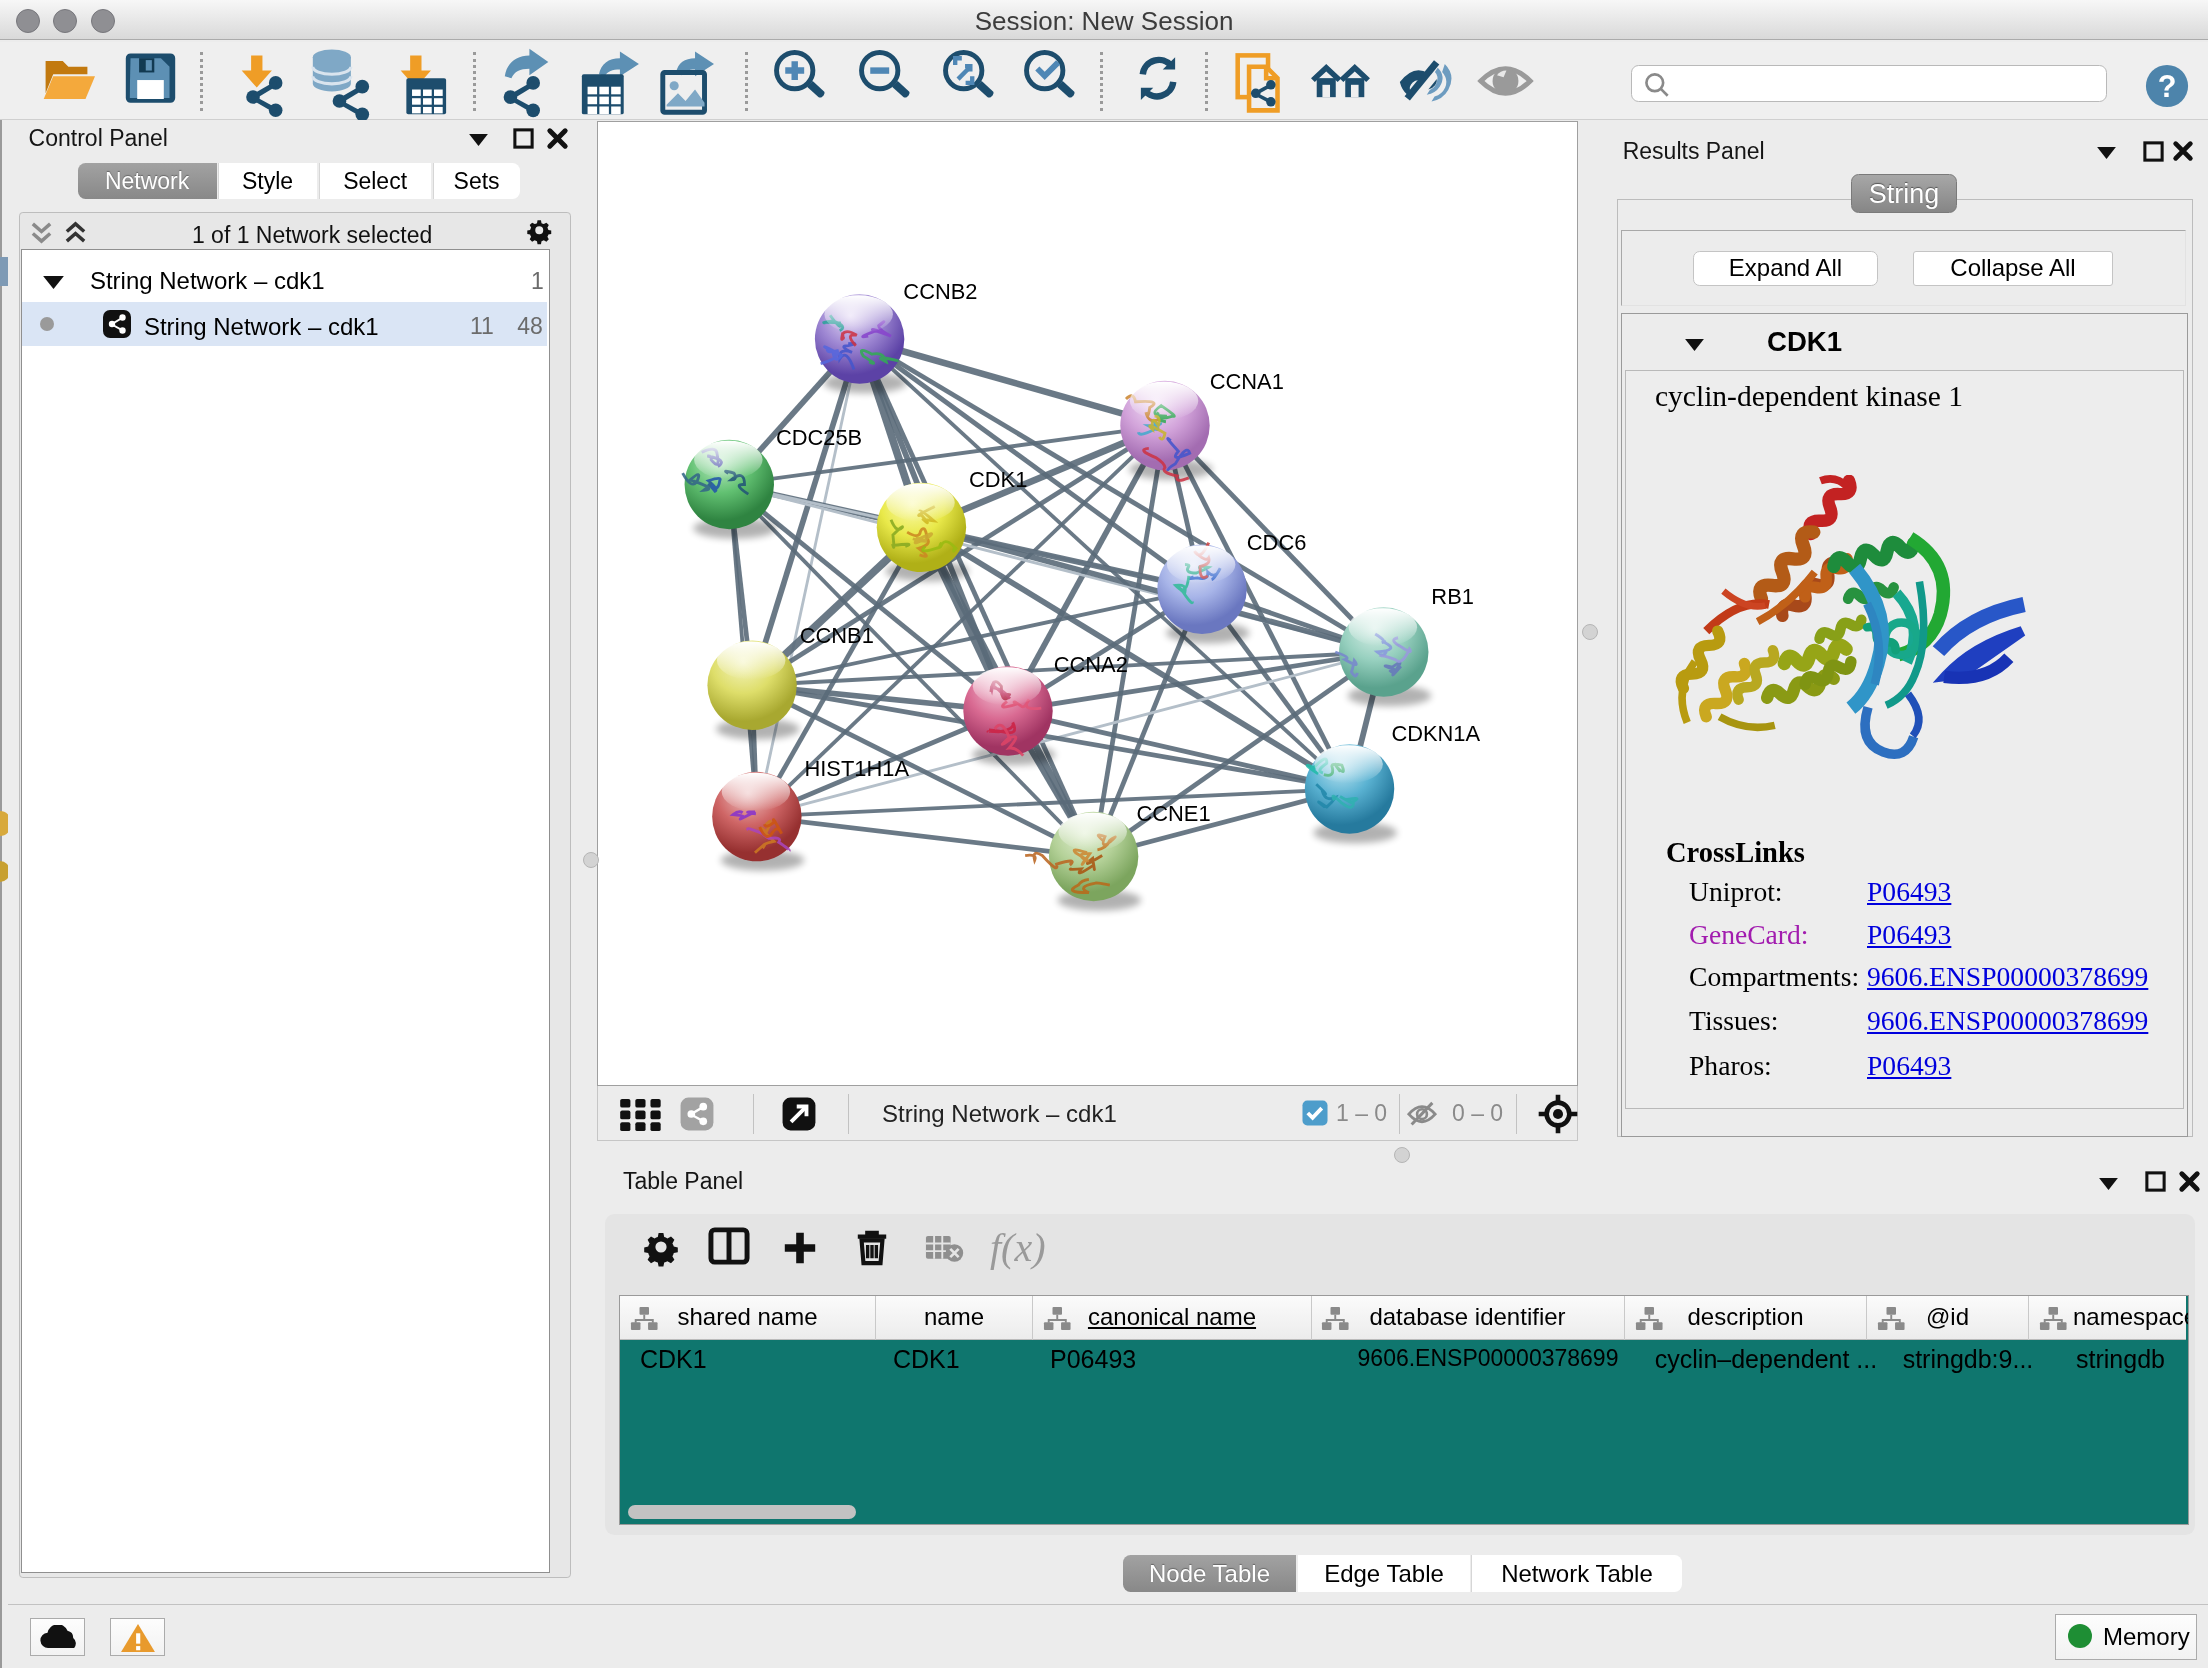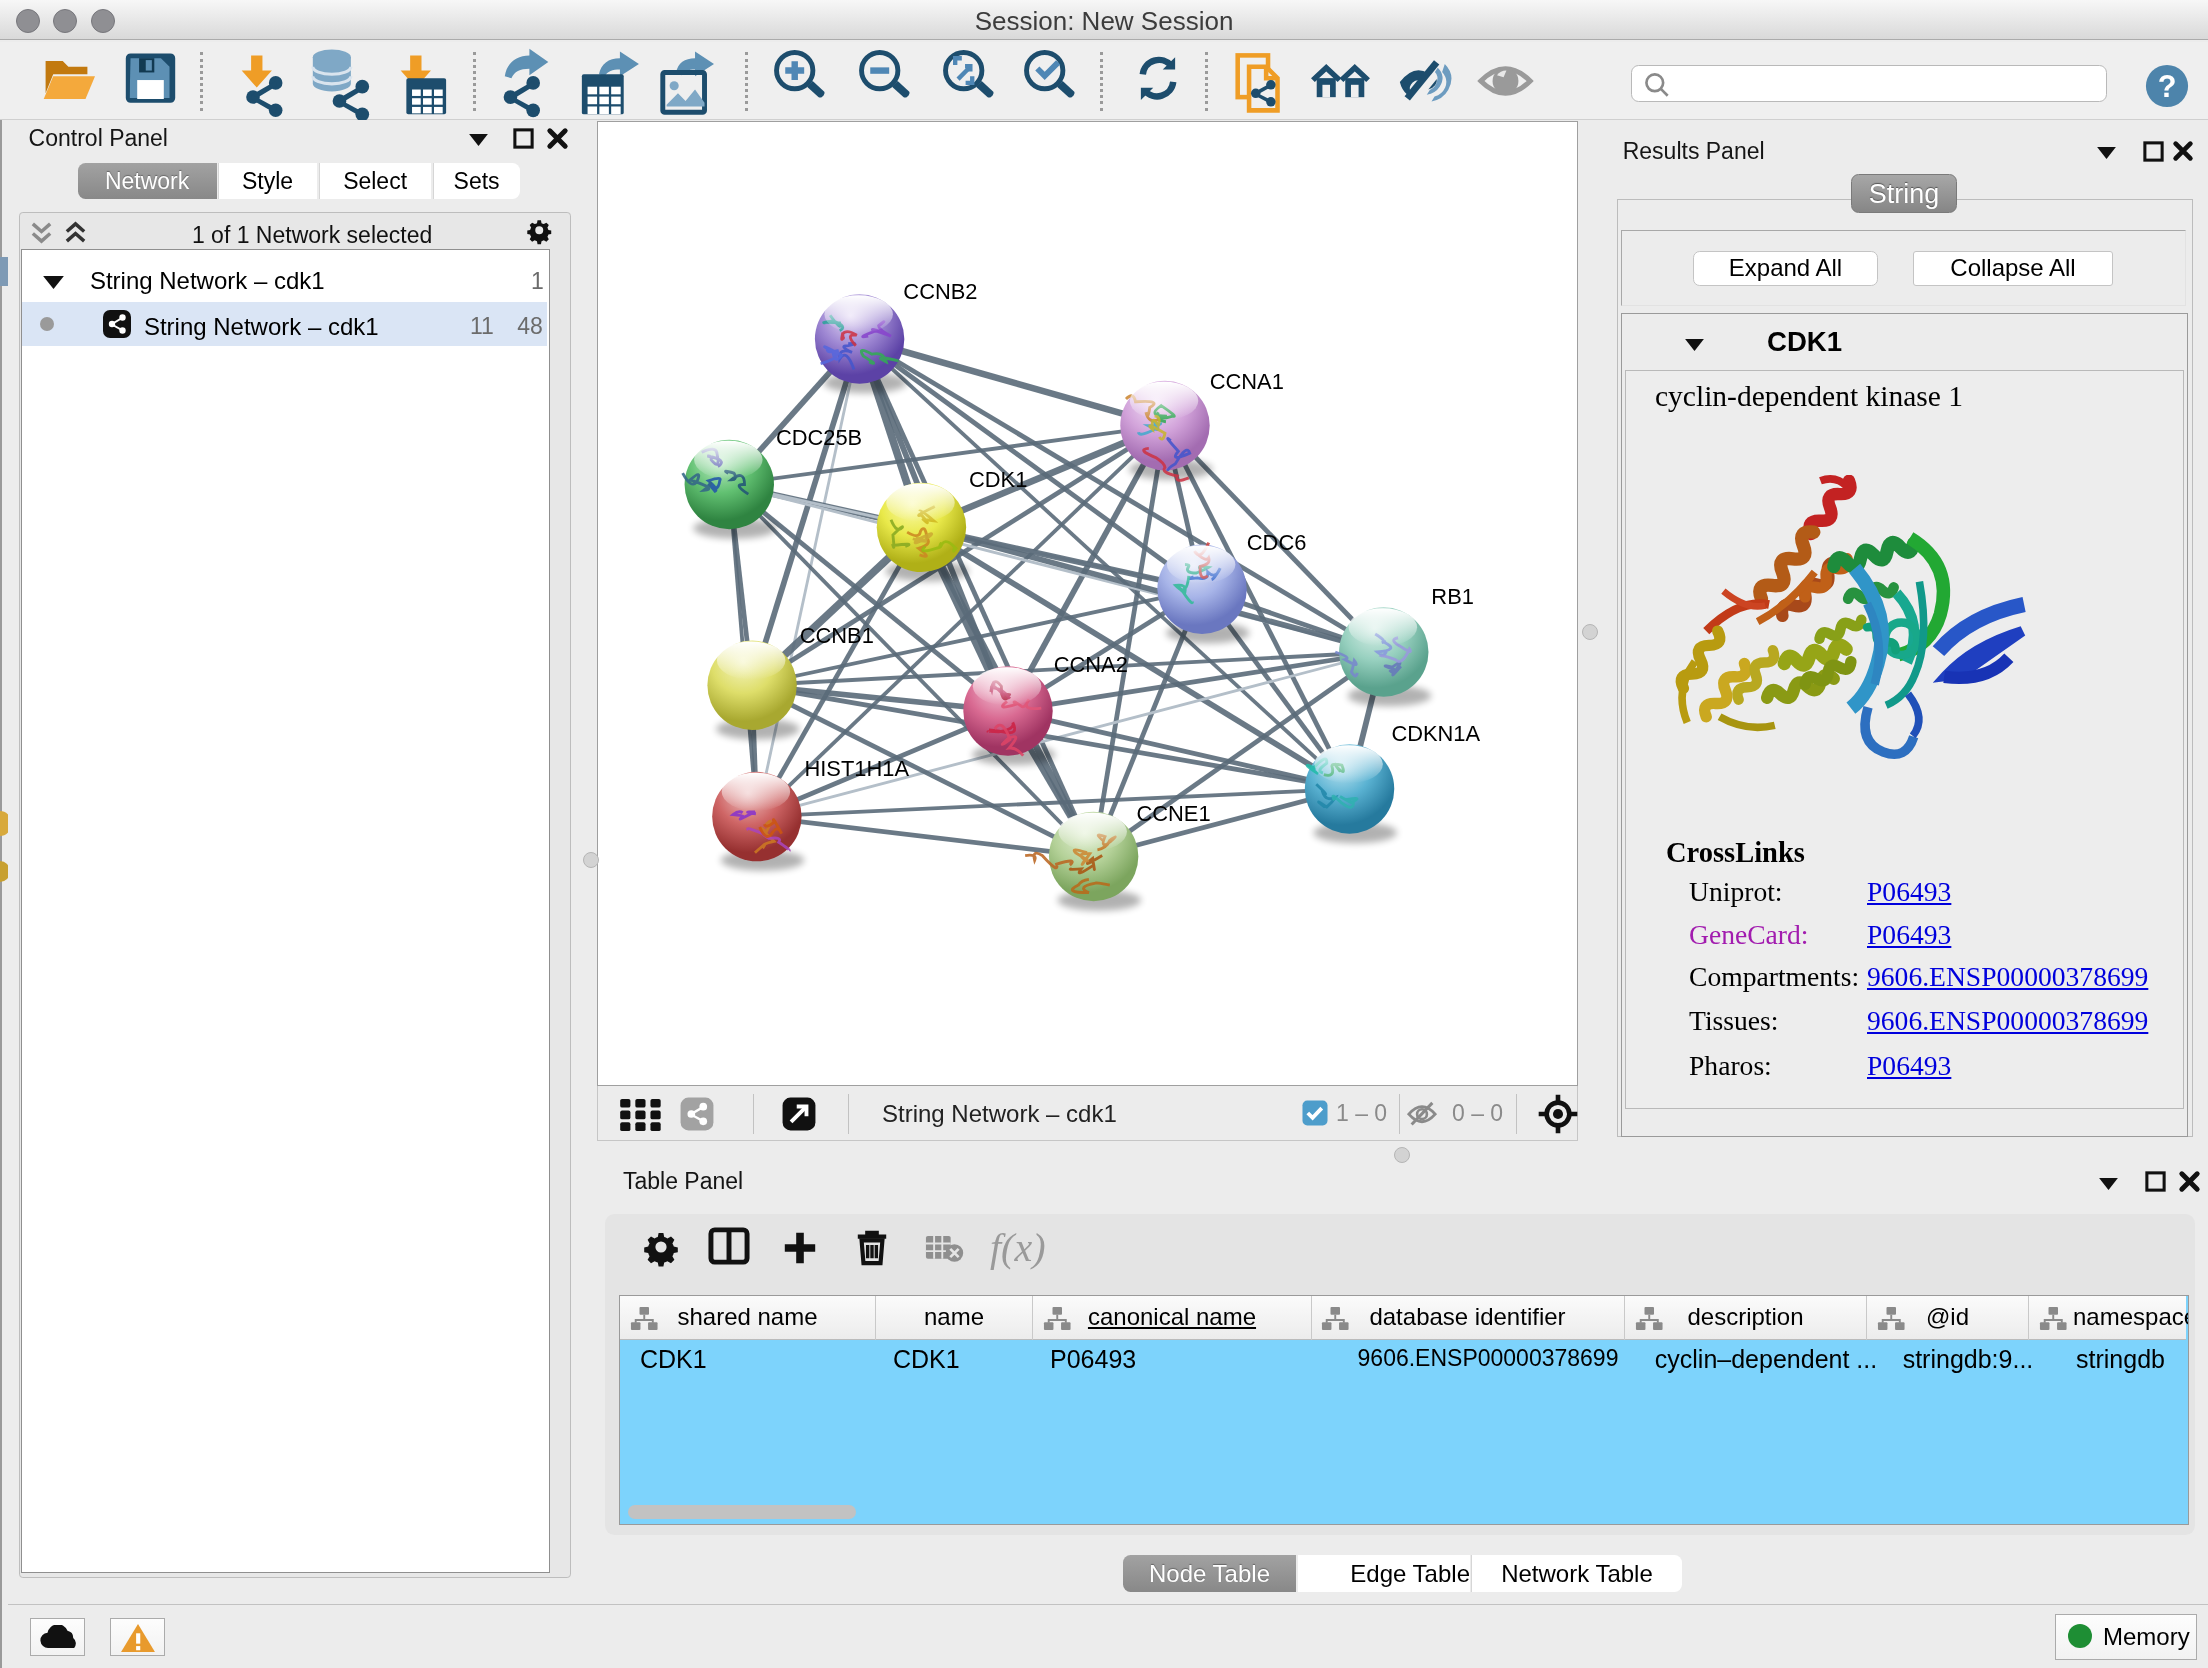--- a/index.html
+++ b/index.html
@@ -689,21 +689,21 @@
         <g fill="#8f8f8f">
           <rect x="1" y="1" width="13" height="12" rx="1"></rect>
           <g stroke="#e4e4e4" stroke-width="1">
             <path d="M1 5 h13 M1 9 h13 M5.3 1 v12 M9.6 1 v12"></path>
           </g>
           <circle cx="16" cy="10" r="4.6"></circle>
           <path d="M13.8 7.8 l4.4 4.4 M18.2 7.8 l-4.4 4.4" stroke="#e4e4e4" stroke-width="1.4"></path>
         </g>
       </svg>
     <div style="position:absolute;left:391px;top:68px;font-size:40px;font-style:italic;color:#9a9a9a;font-family:'Liberation Serif',serif;">f(x)</div>
-    <div style="position:absolute;left:20px;top:139px;width:1570px;height:230px;background:#7dd3fc;border:1.9px solid #9a9a9a;overflow:hidden;">
+    <div style="position:absolute;left:20px;top:139px;width:1570px;height:230px;background:#0f766e;border:1.9px solid #9a9a9a;overflow:hidden;">
       <div style="position:absolute;left:0;top:0;width:1566px;height:44px;background:linear-gradient(#fbfbfb,#ececec);border-bottom:1.9px solid #bbb;"></div>
       <div class="th" style="left:0px;width:256px;"><svg class="thsvg" width="28.5" height="25" viewBox="0 0 15 13">
             <g fill="#8a8a8a">
               <rect x="5" y="0.5" width="5" height="4" rx="0.5"></rect>
               <rect x="0.5" y="8.5" width="5" height="4" rx="0.5"></rect>
               <rect x="9.5" y="8.5" width="5" height="4" rx="0.5"></rect>
               <path d="M7 4.5 h1 v3 h-1 z M2.5 6.8 h10 v1 h-10 z M2.5 6.8 h1 v2 h-1 z M11.5 6.8 h1 v2 h-1 z"></path>
             </g>
           </svg><span>shared name</span></div>
       <div class="th" style="left:256px;width:157px;"><span>name</span></div>
@@ -750,21 +750,21 @@
       <div style="position:absolute;left:20px;top:49px;font-size:25px;color:#000;">CDK1</div>
       <div style="position:absolute;left:273px;top:49px;font-size:25px;color:#000;">CDK1</div>
       <div style="position:absolute;left:430px;top:49px;font-size:25px;color:#000;">P06493</div>
       <div style="position:absolute;left:711px;top:49px;width:314px;text-align:center;font-size:23px;color:#000;">9606.ENSP00000378699</div>
       <div style="position:absolute;left:1025px;top:49px;width:242px;text-align:center;font-size:25px;color:#000;white-space:nowrap;overflow:hidden;">cyclin–dependent ...</div>
       <div style="position:absolute;left:1267px;top:49px;width:162px;text-align:center;font-size:25px;color:#000;white-space:nowrap;overflow:hidden;">stringdb:9...</div>
       <div style="position:absolute;left:1429px;top:49px;width:143px;text-align:center;font-size:25px;color:#000;white-space:nowrap;">stringdb</div>
       <div style="position:absolute;left:7.6px;top:209px;width:228px;height:14.3px;background:#c2c2c2;border-radius:7.6px;"></div>
     </div>
     <div style="position:absolute;left:524px;top:399px;width:173px;height:37px;background:linear-gradient(#a2a2a2,#888888);border-radius:7.6px 0 0 7.6px;color:#fff;font-size:24px;text-align:center;line-height:37px;text-shadow:0 -1px 1px #666;">Node Table</div>
-    <div style="position:absolute;left:699px;top:399px;width:172px;height:37px;background:#fff;color:#000;font-size:24px;text-align:right;line-height:37px;">Edge Table</div>
+    <div style="position:absolute;left:699px;top:399px;width:172px;height:37px;background:#fff;color:#000;font-size:24px;text-align:center;line-height:37px;">Edge Table</div>
     <div style="position:absolute;left:872px;top:399px;width:211px;height:37px;background:#fff;border-radius:0 7.6px 7.6px 0;border-left:1px solid #d6d6d6;color:#000;font-size:24px;text-align:center;line-height:37px;">Network Table</div>
   </div>
   <div style="position:absolute;left:1394px;top:1147px;width:16px;height:16px;border-radius:50%;background:#d3d3d3;border:1px solid #b5b5b5;"></div>
   <div style="position:absolute;left:1582px;top:624px;width:16px;height:16px;border-radius:50%;background:#d3d3d3;border:1px solid #b5b5b5;"></div>
   <div style="position:absolute;left:583px;top:852px;width:16px;height:16px;border-radius:50%;background:#d3d3d3;border:1px solid #b5b5b5;"></div>
 
   <div id="footer" class="abs">
     <div class="fbtn" style="left:22px;width:55px;">
       <svg style="position:absolute;left:7.6px;top:5.7px" width="38" height="25" viewBox="0 0 20 13">
           <path d="M5 12 a4 4 0 0 1 -0.5 -8 a5.5 5.5 0 0 1 10.5 -1 a3.8 3.8 0 0 1 3 3.8 a3.6 3.6 0 0 1 0.5 5.2 z" fill="#111"></path>

